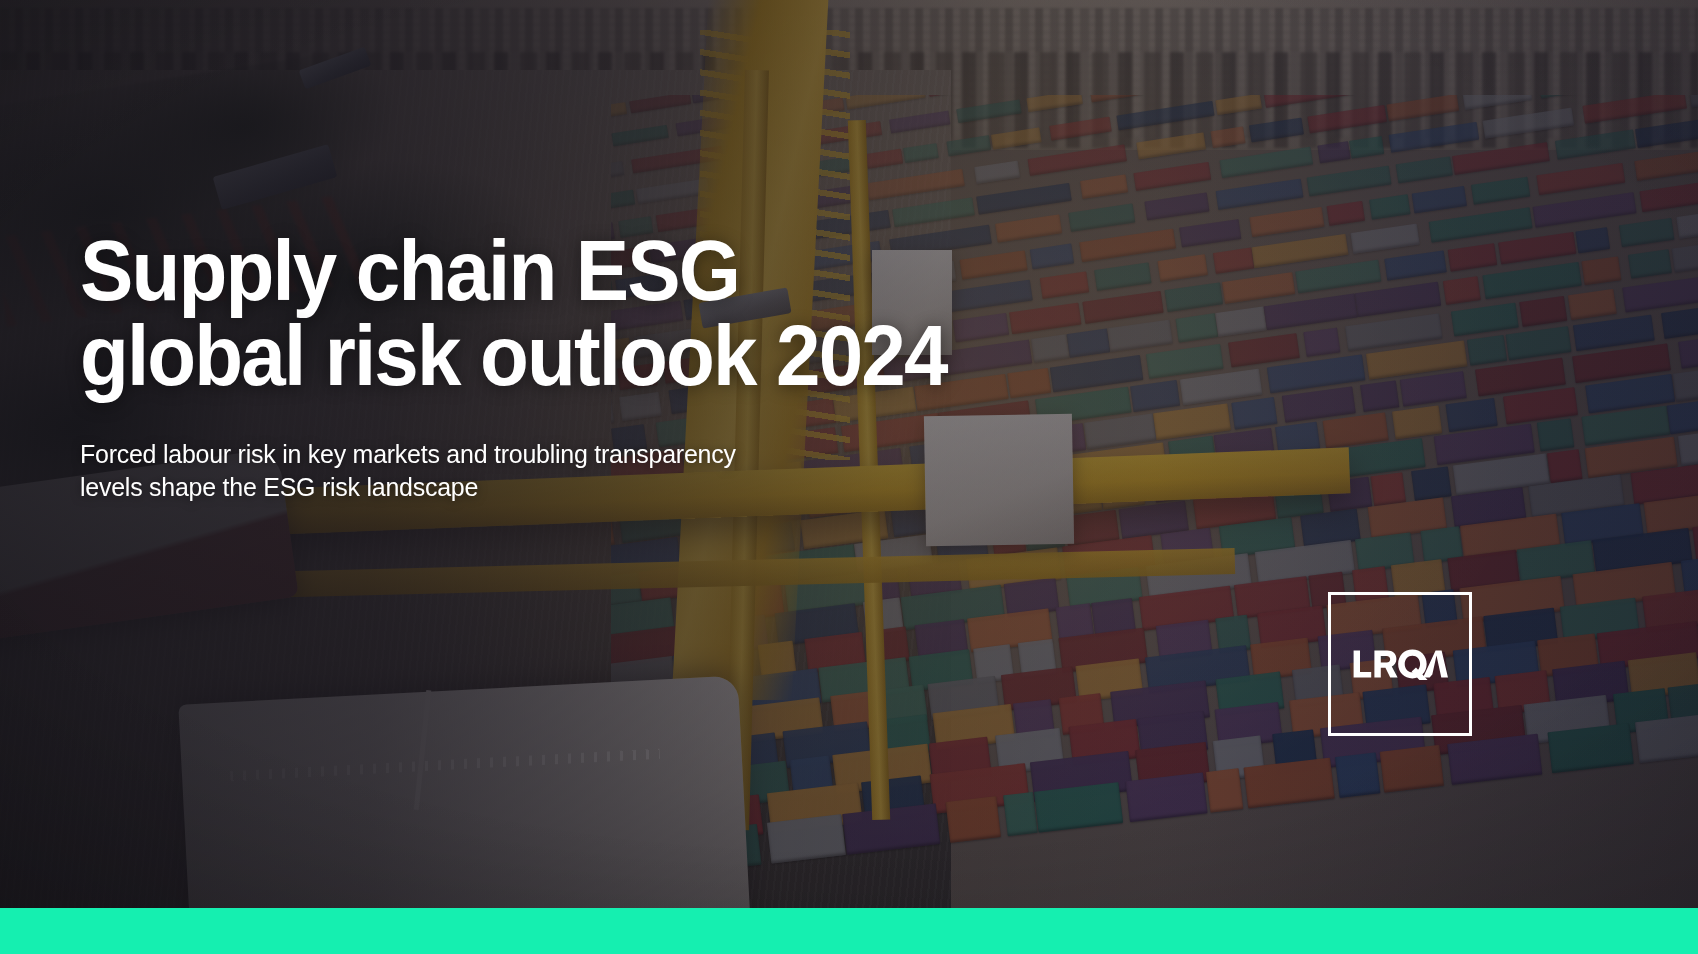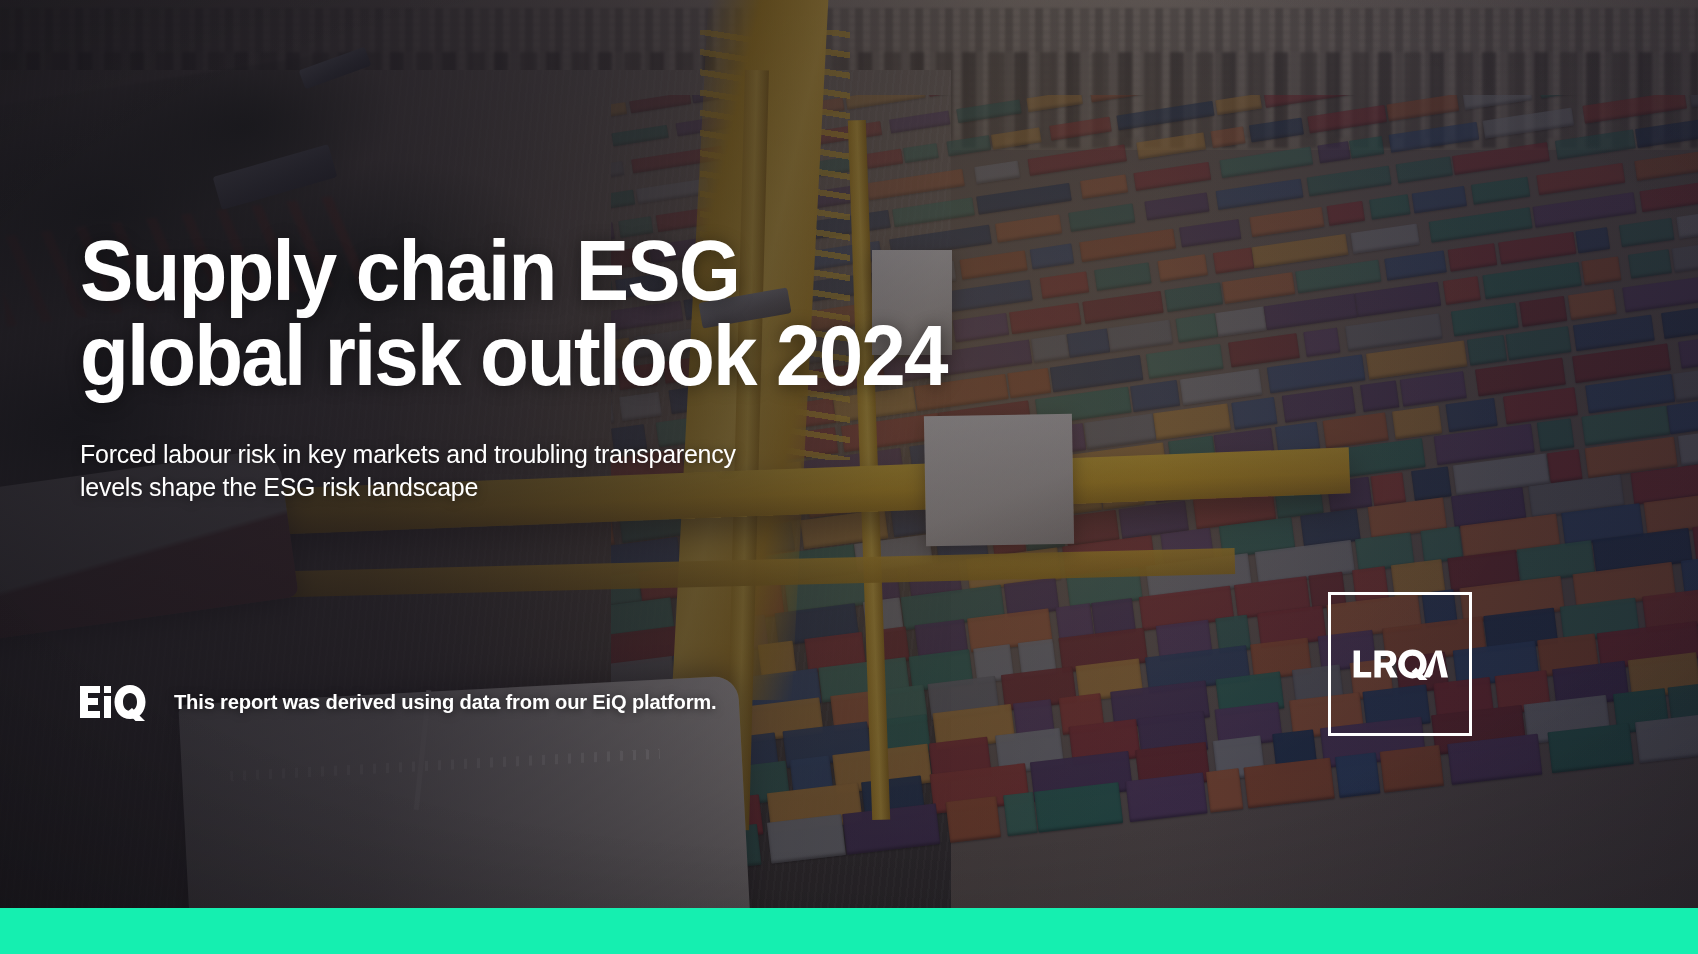--- a/index.html
+++ b/index.html
@@ -787,36 +787,20 @@
   </div>
 
   <div class="content">
 
     <h1 class="headline">Supply chain ESG
 global risk outlook 2024</h1>
 
     <p class="subhead">Forced labour risk in key markets and troubling transparency
 levels shape the ESG risk landscape</p>
 
-    <div class="attribution">
-      <svg class="eiq-logo" viewBox="0 0 72 40" aria-hidden="true">
-
-        <rect x="0" y="4" width="8" height="32" fill="#ffffff"></rect>
-        <rect x="8" y="4" width="12" height="7" fill="#ffffff"></rect>
-        <rect x="8" y="16" width="10" height="7" fill="#ffffff"></rect>
-        <rect x="8" y="29" width="12" height="7" fill="#ffffff"></rect>
-
-        <rect x="24" y="14" width="7" height="22" fill="#ffffff"></rect>
-        <rect x="24" y="4" width="7" height="7" fill="#ffffff"></rect>
-
-        <path d="M50 3c8.8 0 15.5 7.2 15.5 17S58.8 37 50 37 34.5 29.8 34.5 20 41.2 3 50 3zm0 8c-4.1 0-7 3.7-7 9s2.9 9 7 9 7-3.7 7-9-2.9-9-7-9z" fill="#ffffff"></path>
-        <path d="M52 26l13 13h-9.5L47 30z" fill="#ffffff"></path>
-      </svg>
-      <span class="attribution-text">This report was derived using data from our EiQ platform.</span>
-    </div>
   </div>
 
   <div class="lrqa-badge" style="border-color: rgb(255, 255, 255);">
     <svg class="lrqa-logo" viewBox="0 0 120 42" aria-hidden="true">
 
       <path d="M2 4h8v27h14v7H2z" fill="#ffffff"></path>
 
       <path d="M28 4h16c7 0 11.5 4.3 11.5 10.6 0 4.4-2.2 7.8-5.8 9.4L57 38h-9.2l-6-12.3H36V38h-8zm8 7v8.2h7.2c2.8 0 4.5-1.6 4.5-4.1S46 11 43.2 11z" fill="#ffffff"></path>
 
       <path d="M75.5 3c10.2 0 17.8 7.6 17.8 18s-7.6 18-17.8 18S57.7 31.4 57.7 21 65.3 3 75.5 3zm0 7.6c-5.6 0-9.6 4.3-9.6 10.4s4 10.4 9.6 10.4S85.1 27.1 85.1 21s-4-10.4-9.6-10.4z" fill="#ffffff"></path>

